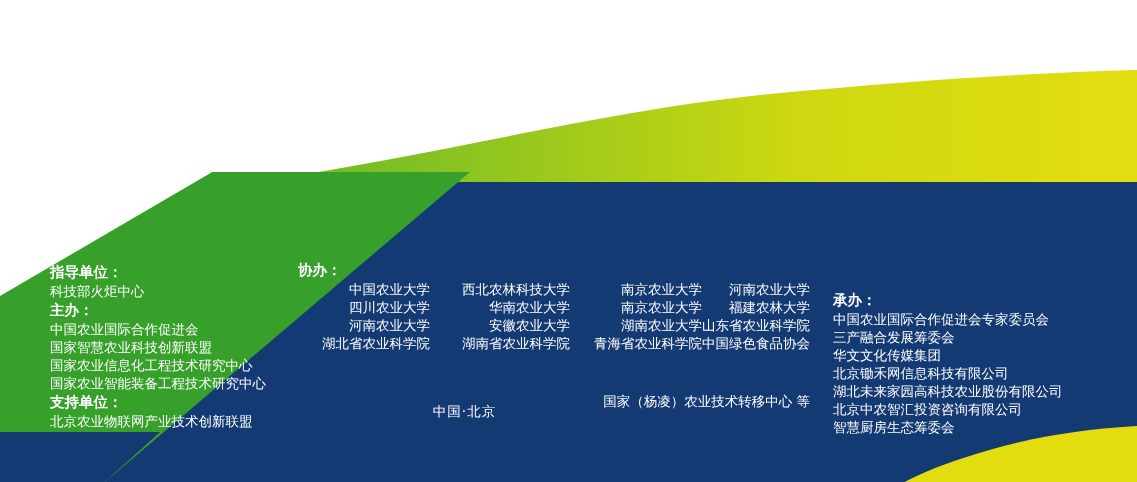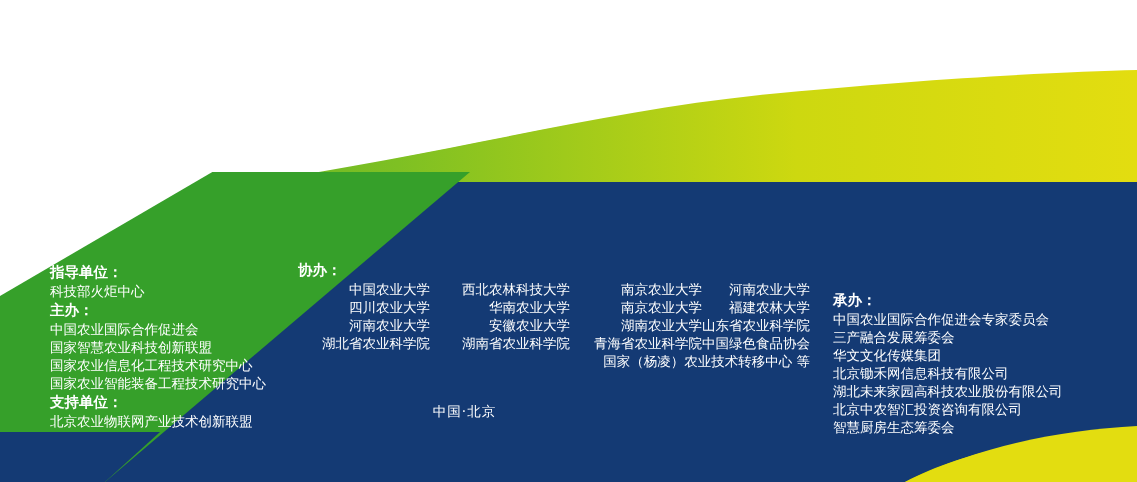--- a/index.html
+++ b/index.html
@@ -98,21 +98,21 @@
   #col-co      { left: 298px; top: 260px; }
   #col-host    { left: 833px; top: 266px; margin-top: 24px; }
 
   .co-grid {
     display: grid;
     grid-template-columns: 132px 140px 132px auto;
     column-gap: 0px;
     row-gap: 0px;
   }
   .co-grid > div { line-height: 18px; text-align: right; }
-  .co-span { grid-column: 1 / span 4; }
+  .co-span { grid-column: 1 / span 4; margin-top: 40px; }
 
   #venue {
     position: absolute;
     left: 0;
     top: 403px;
     width: 929px;
     text-align: center;
     color: #ffffff;
     font-family: "DejaVu Sans", "Liberation Sans", sans-serif;
     font-size: 13.5px;

